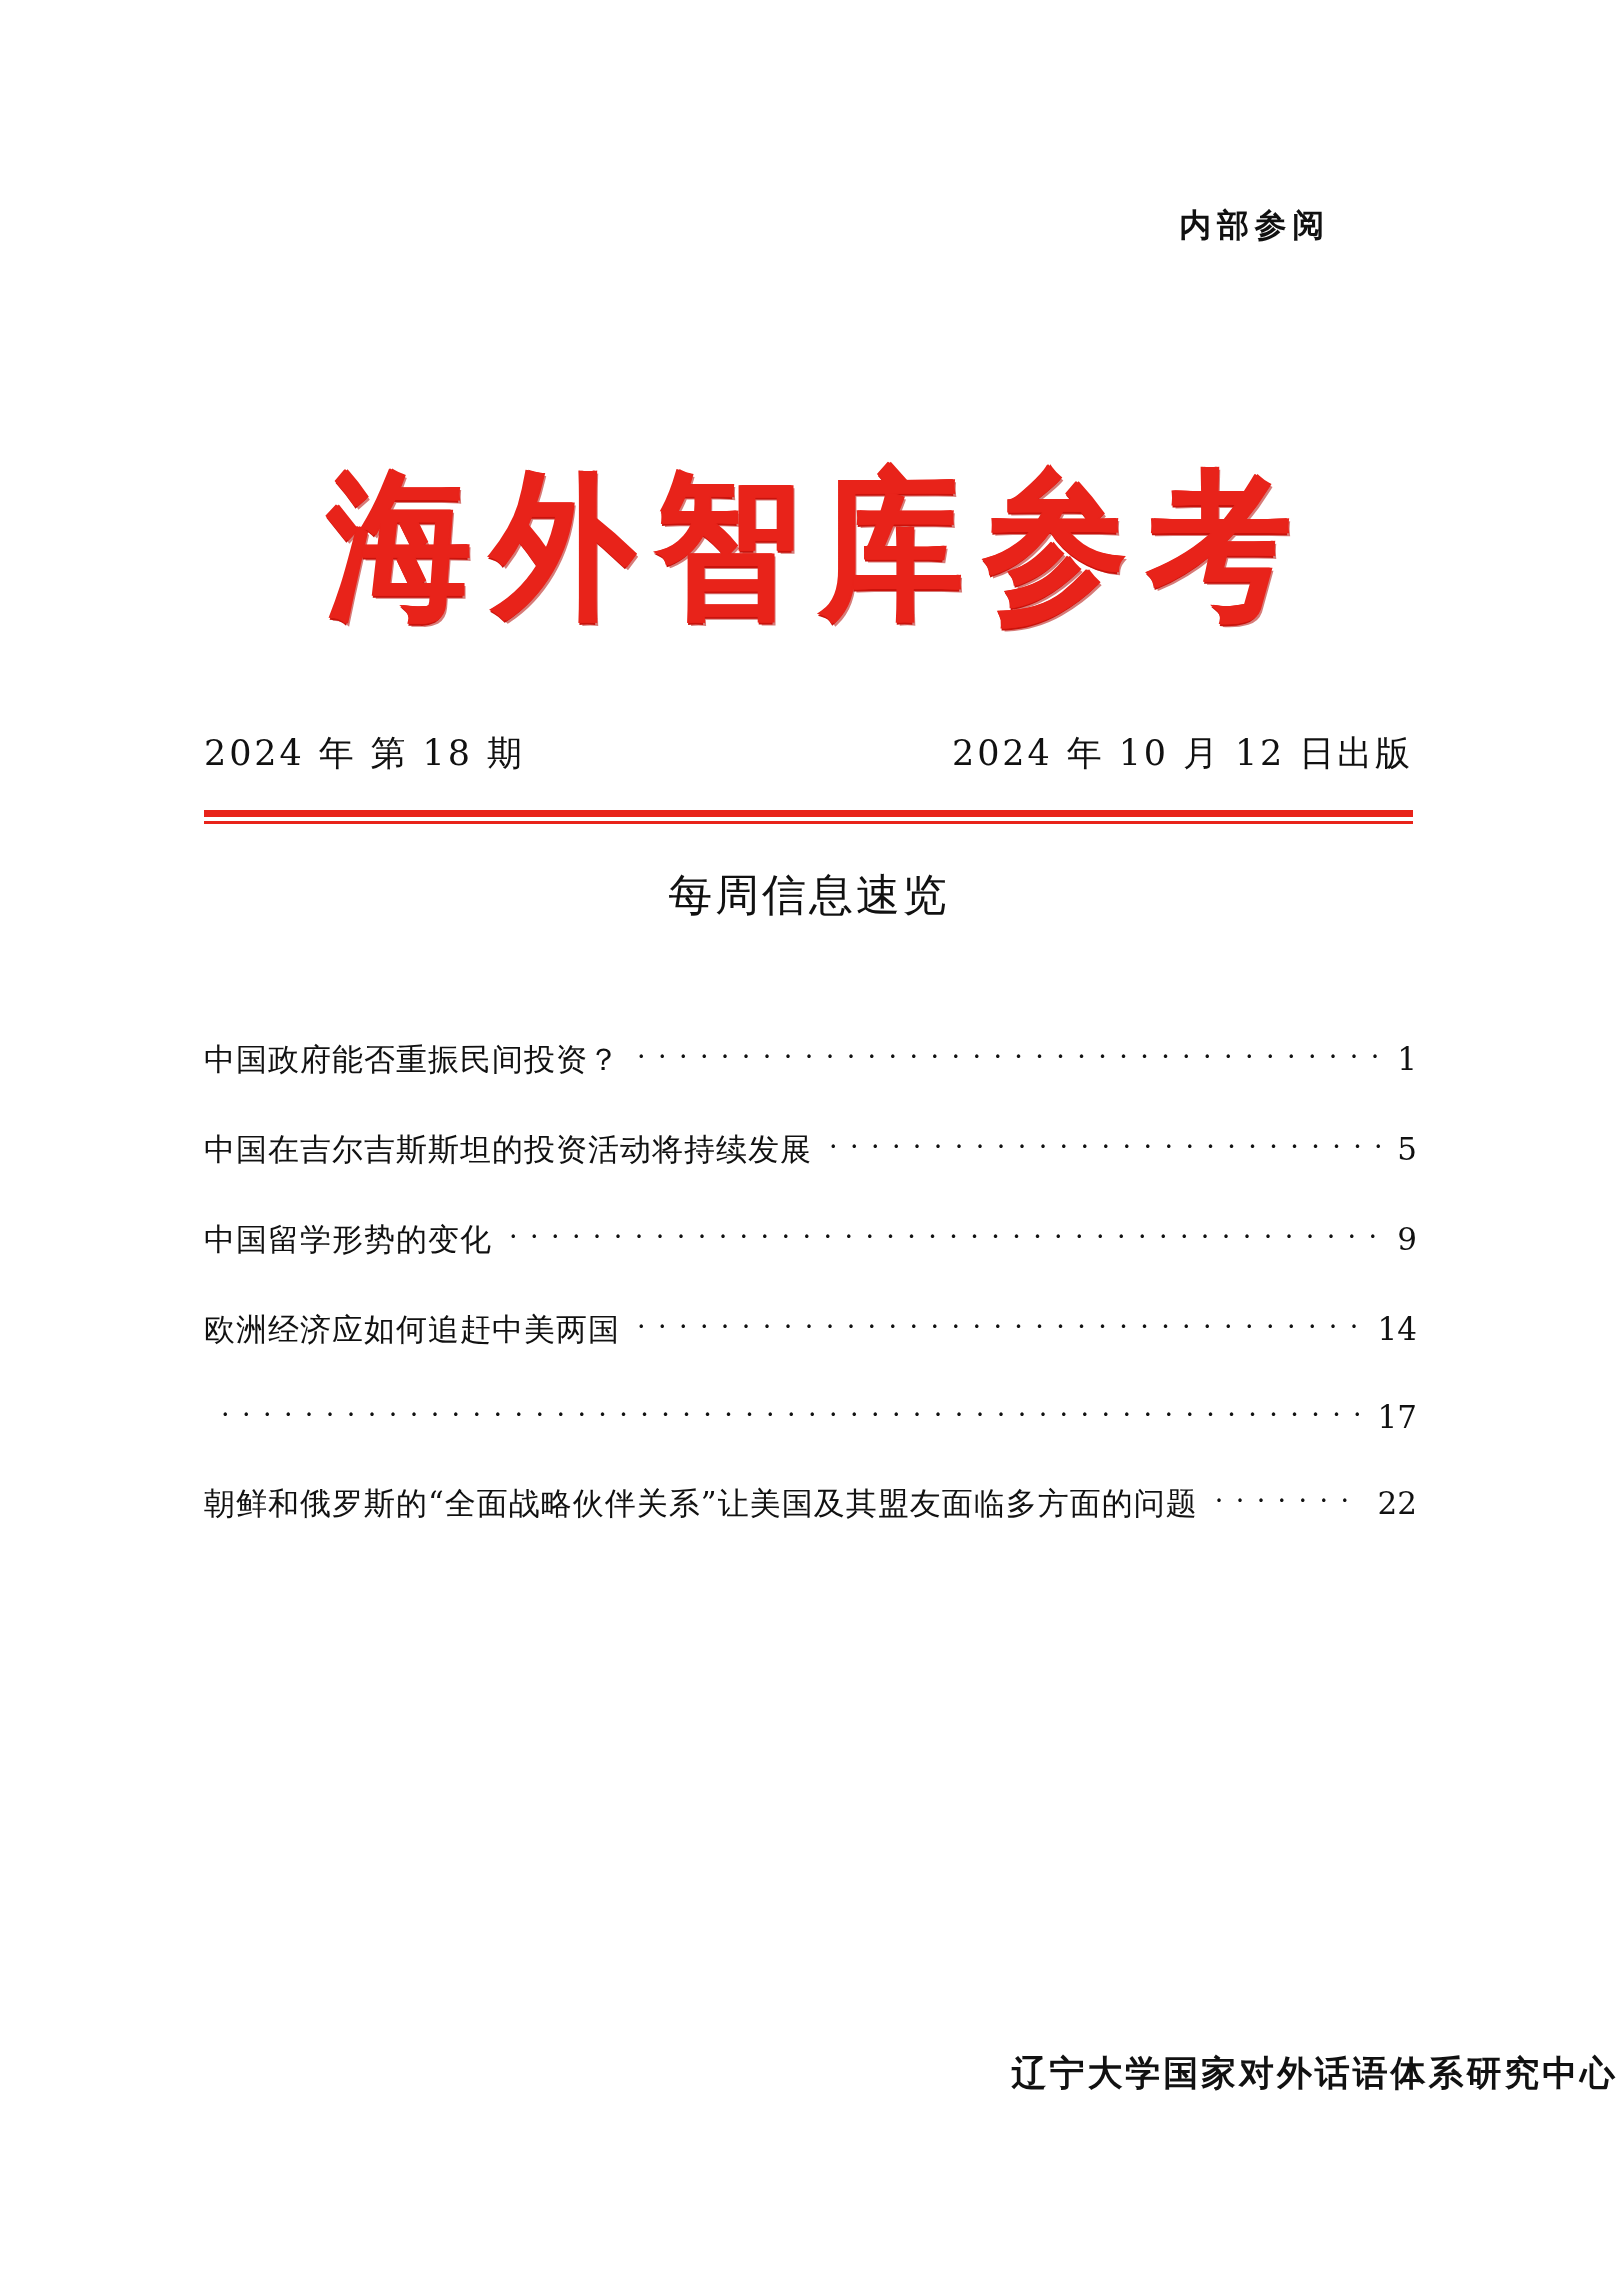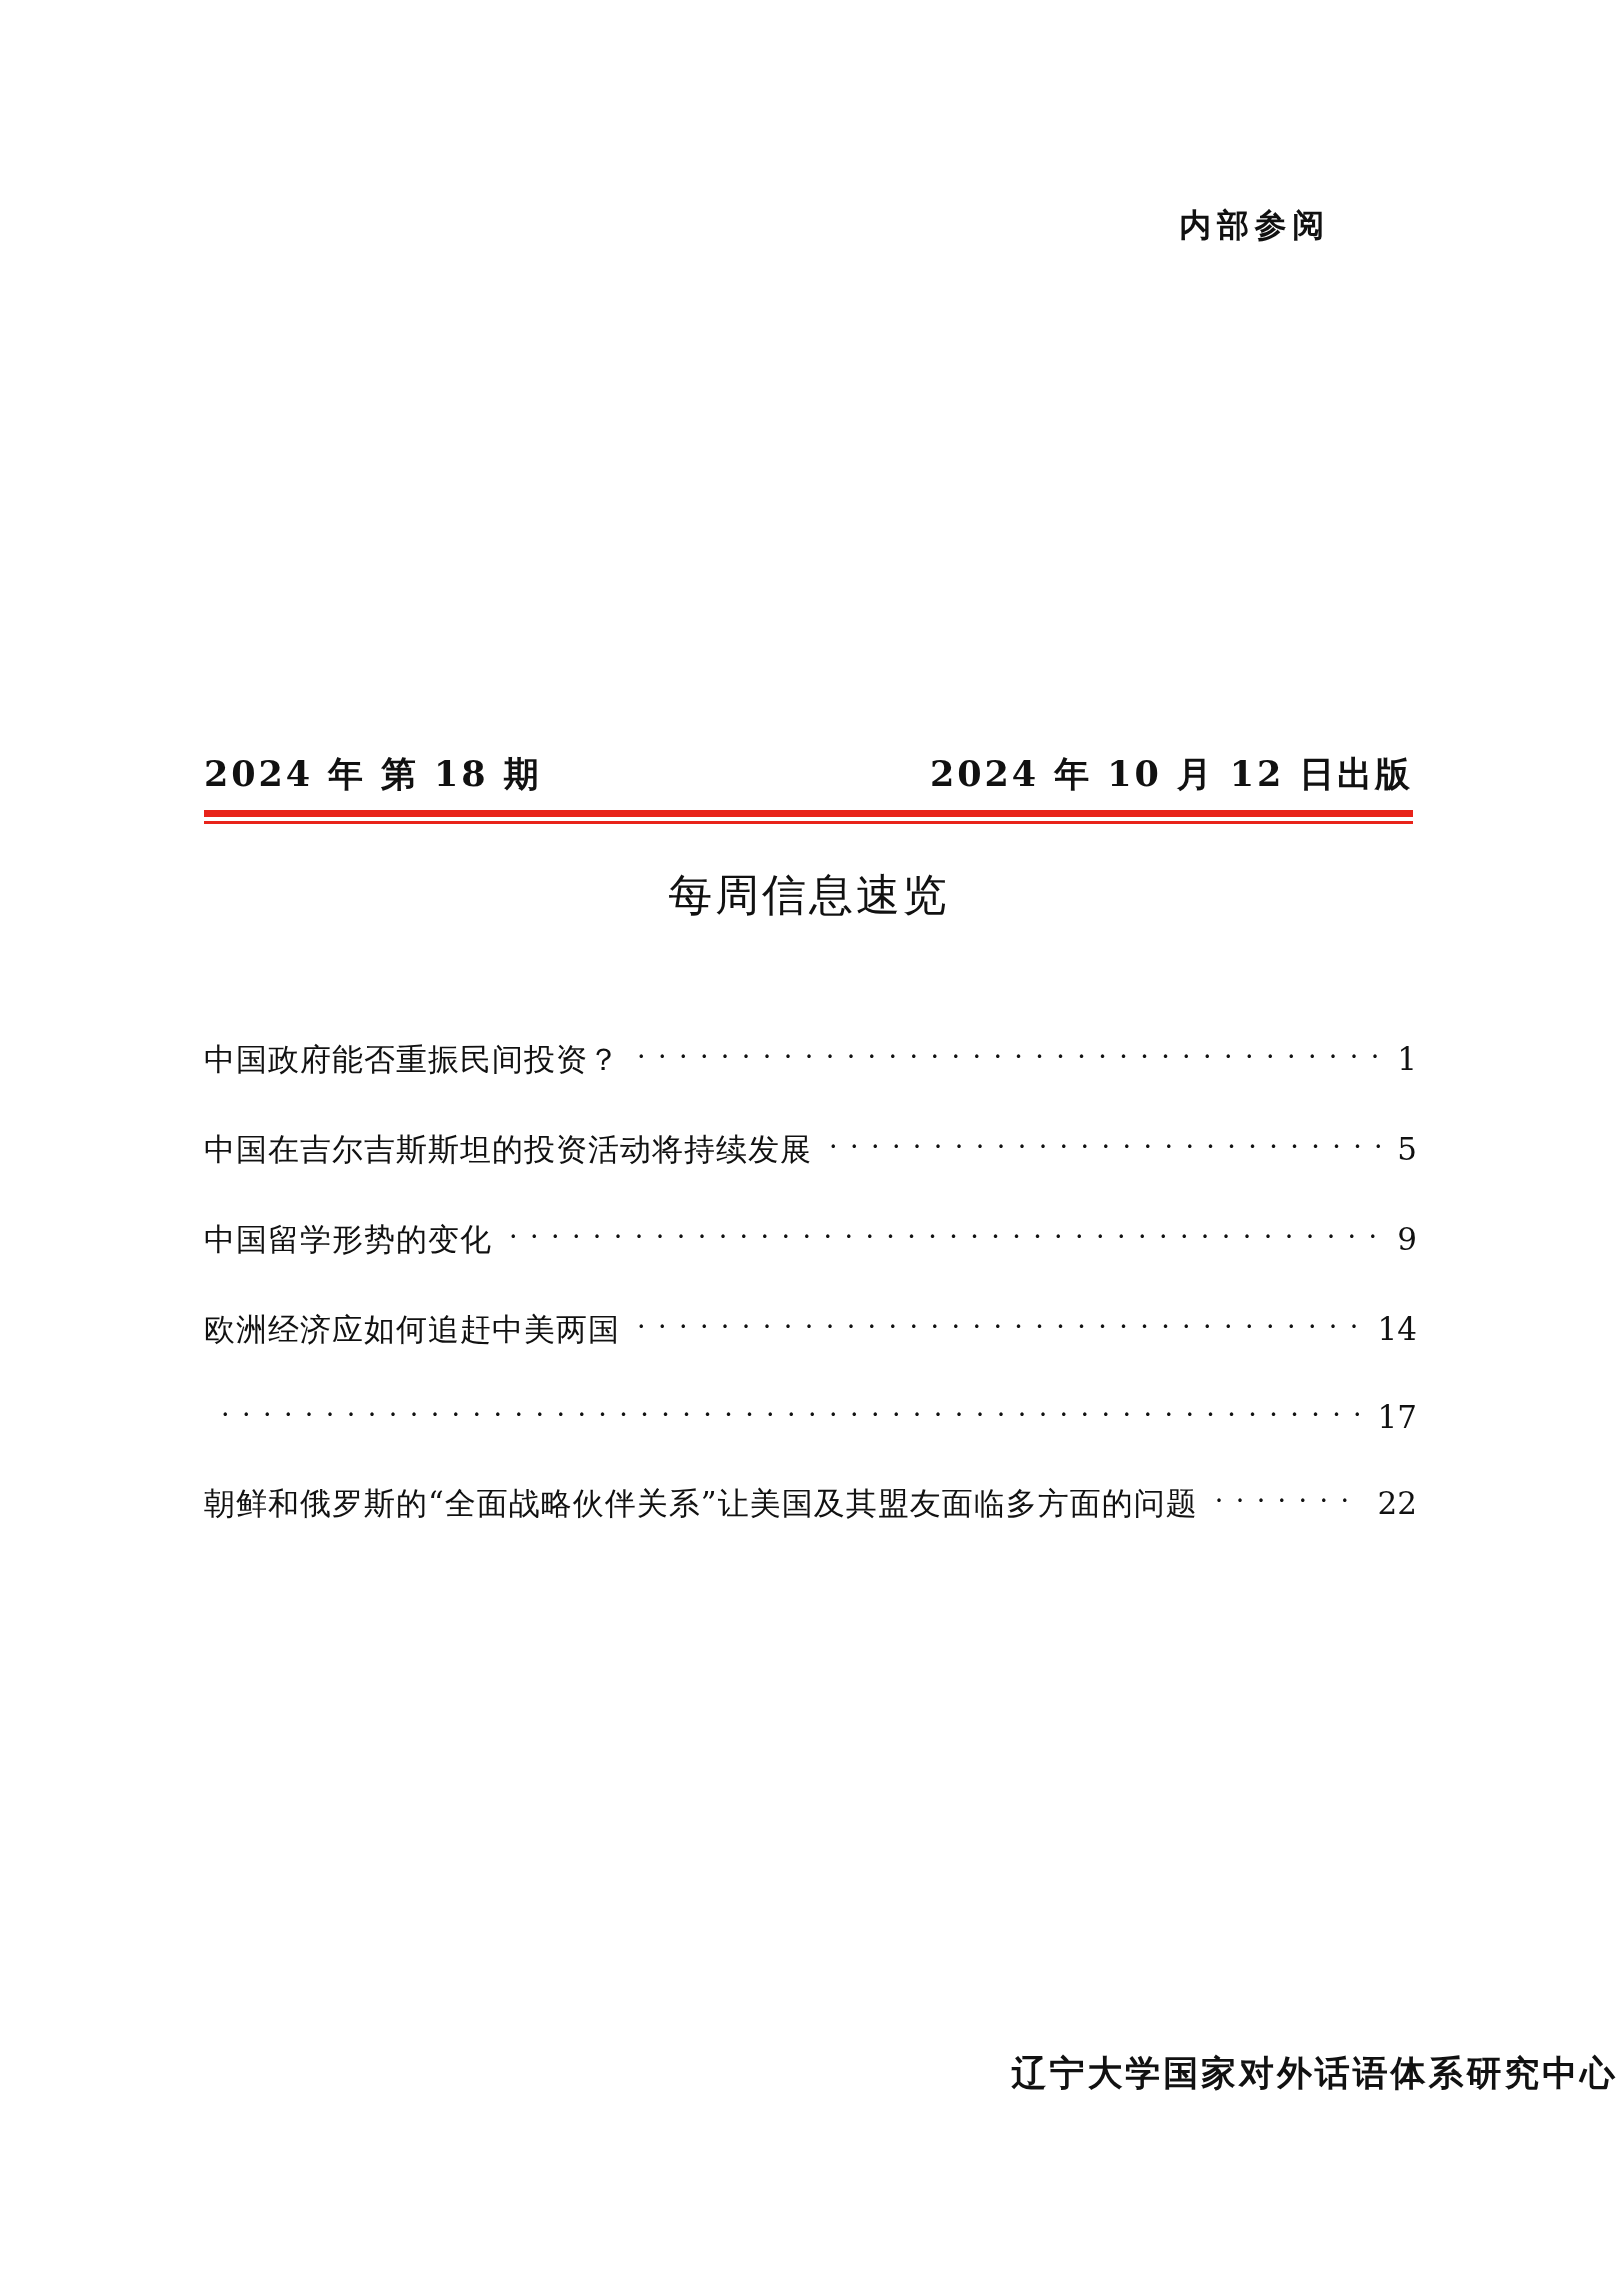--- a/index.html
+++ b/index.html
@@ -57,31 +57,30 @@
       0 1.9px 0 #c9130c,
       2.9px 2.9px 0 rgba(180,15,10,.55);
     transform: scaleY(1.12);
     transform-origin: center top;
     padding-left: 21px;
   }
 
   
   .issue-row {
     position: absolute;
-    top: 751px;
+    top: 730px;
     left: 204px;
     width: 1209px;
     display: flex;
     justify-content: space-between;
     align-items: flex-end;
     font-family: "DejaVu Serif", serif;
     font-size: 35px;
     letter-spacing: 2.9px;
     color: #111;
-    font-weight: bold;
   }
 
   .rule-wrap {
     position: absolute;
     top: 810px;
     left: 204px;
     width: 1209px;
   }
   .rule-thick {
     height: 6.7px;
@@ -161,20 +160,23 @@
     color: #111;
   }
 </style>
 </head>
 <body>
 
 <div class="page">
 
   <div class="internal-note">内部参阅</div>
 
+  <div class="masthead">
+    <div class="masthead-title">海外智库参考</div>
+  </div>
 
   <div class="issue-row">
     <div class="issue-left">2024 年  第 18 期</div>
     <div class="issue-right">2024 年 10 月 12 日出版</div>
   </div>
 
   <div class="rule-wrap">
     <div class="rule-thick"></div>
     <div class="rule-thin"></div>
   </div>

